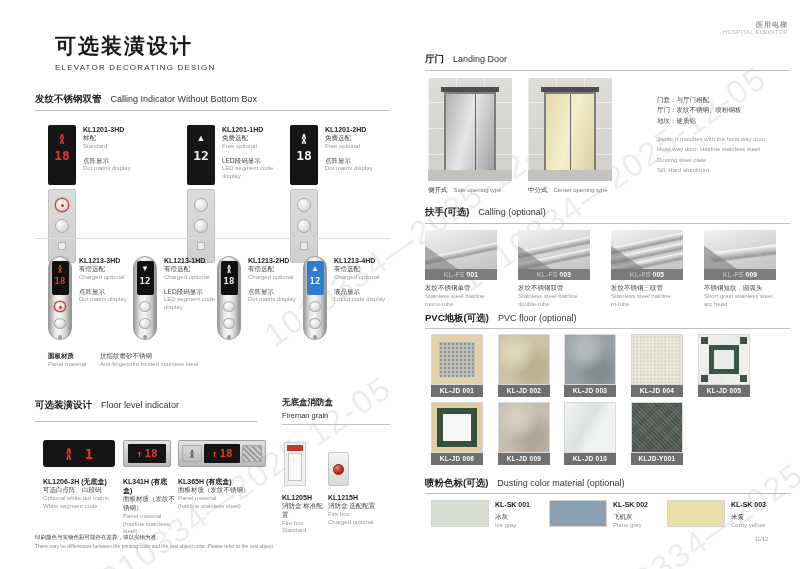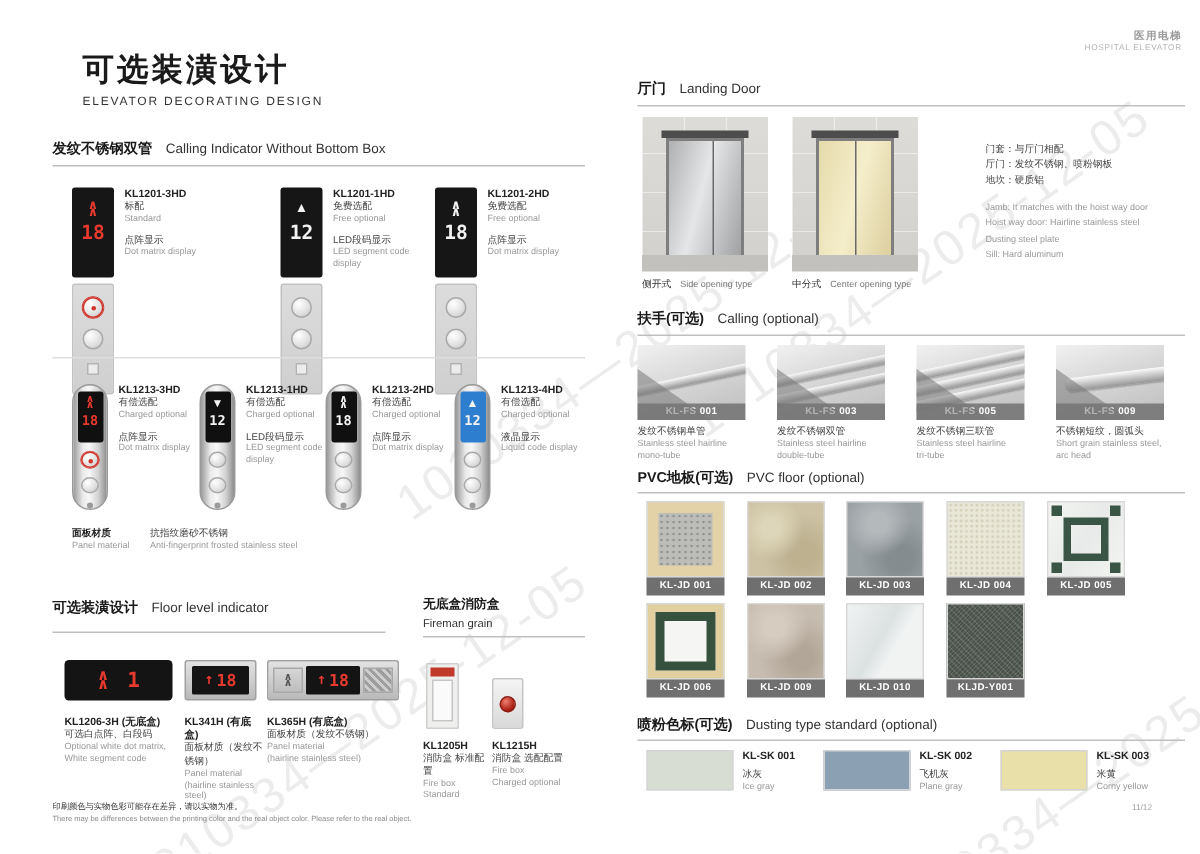--- a/index.html
+++ b/index.html
@@ -549,21 +549,21 @@
   <div class="tile-img tx-jd010"></div>
   <div class="tile-label">KL-JD 010</div>
 </div>
 <div class="tile" style="left:631px;top:402px;">
   <div class="tile-img tx-y001"></div>
   <div class="tile-label">KLJD-Y001</div>
 </div>
 
 <div class="abs sec-head" style="left:425px;top:477px;">
   <span class="sec-cn">喷粉色标(可选)</span>
-  <span class="sec-en">Dusting type standard (optional)</span>
+  <span class="sec-en">Dusting color material (optional)</span>
 </div>
 <div class="rule" style="left:425px;top:493px;width:365px;"></div>
 
 <div class="swatch" style="left: 431px; top: 500px; background: rgb(215, 221, 211);"></div>
 <div class="abs" style="left:495px;top:500px;width:55px;">
   <p class="model">KL-SK 001</p>
   <p class="cn-s" style="margin-top:4px;">冰灰</p>
   <p class="en-s">Ice gray</p>
 </div>
 <div class="swatch" style="left: 549px; top: 500px; background: rgb(140, 160, 179);"></div>

